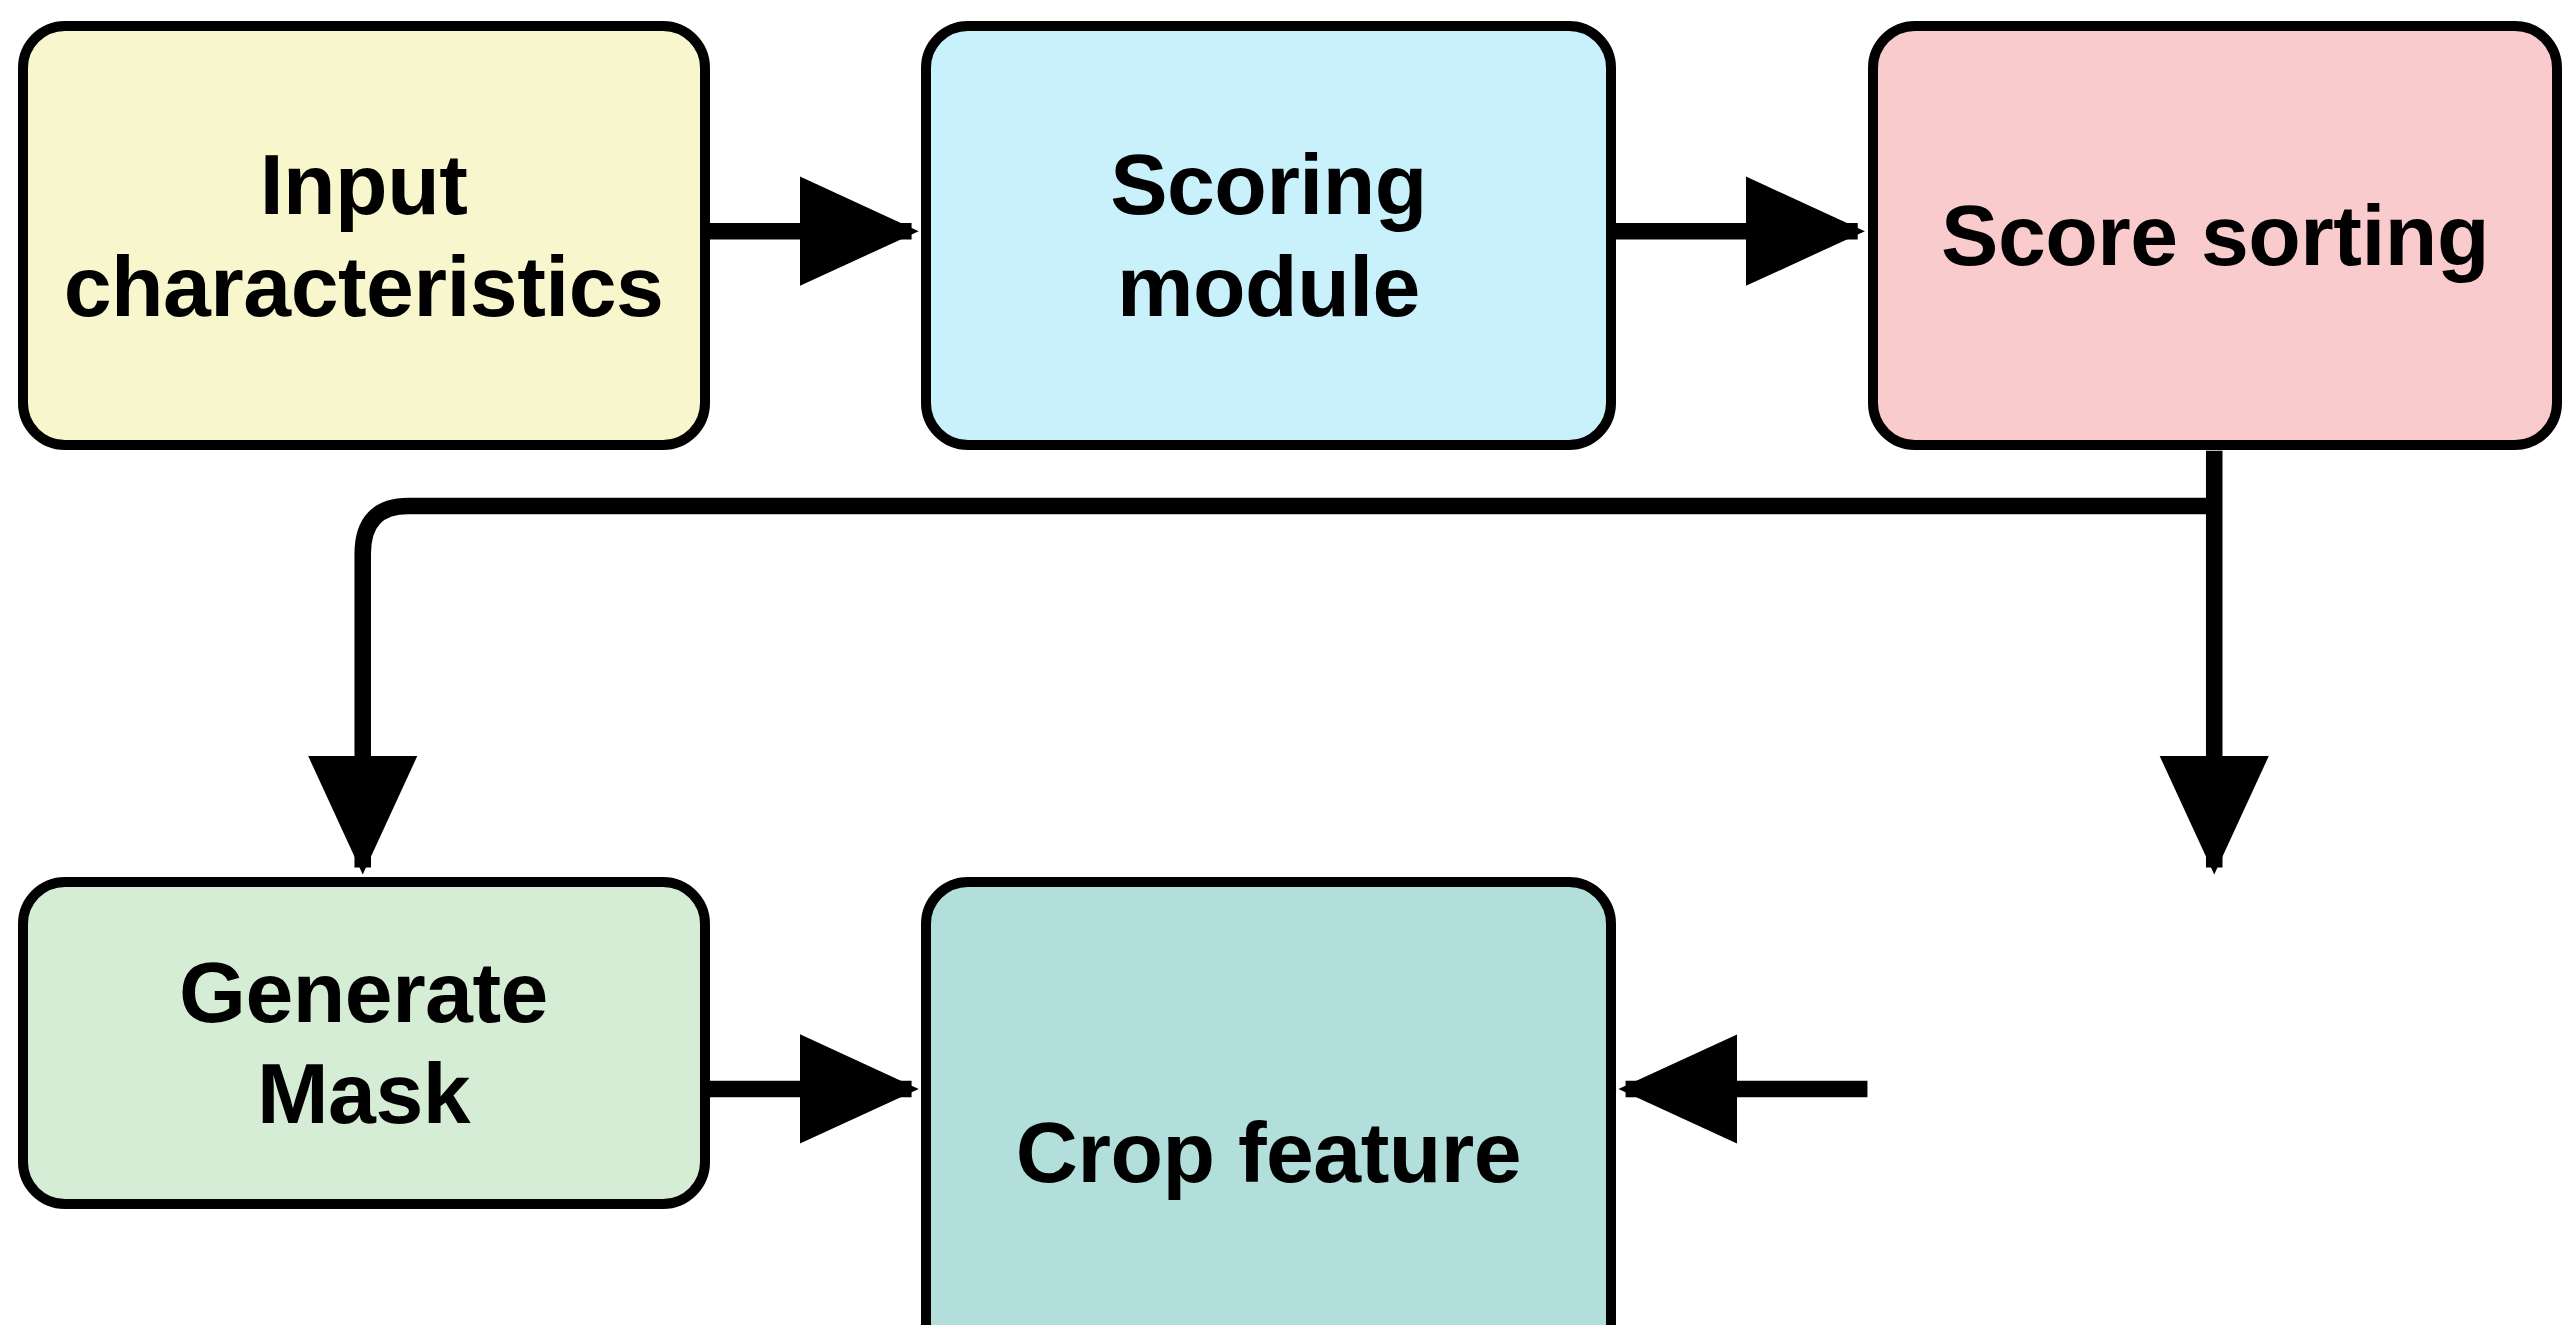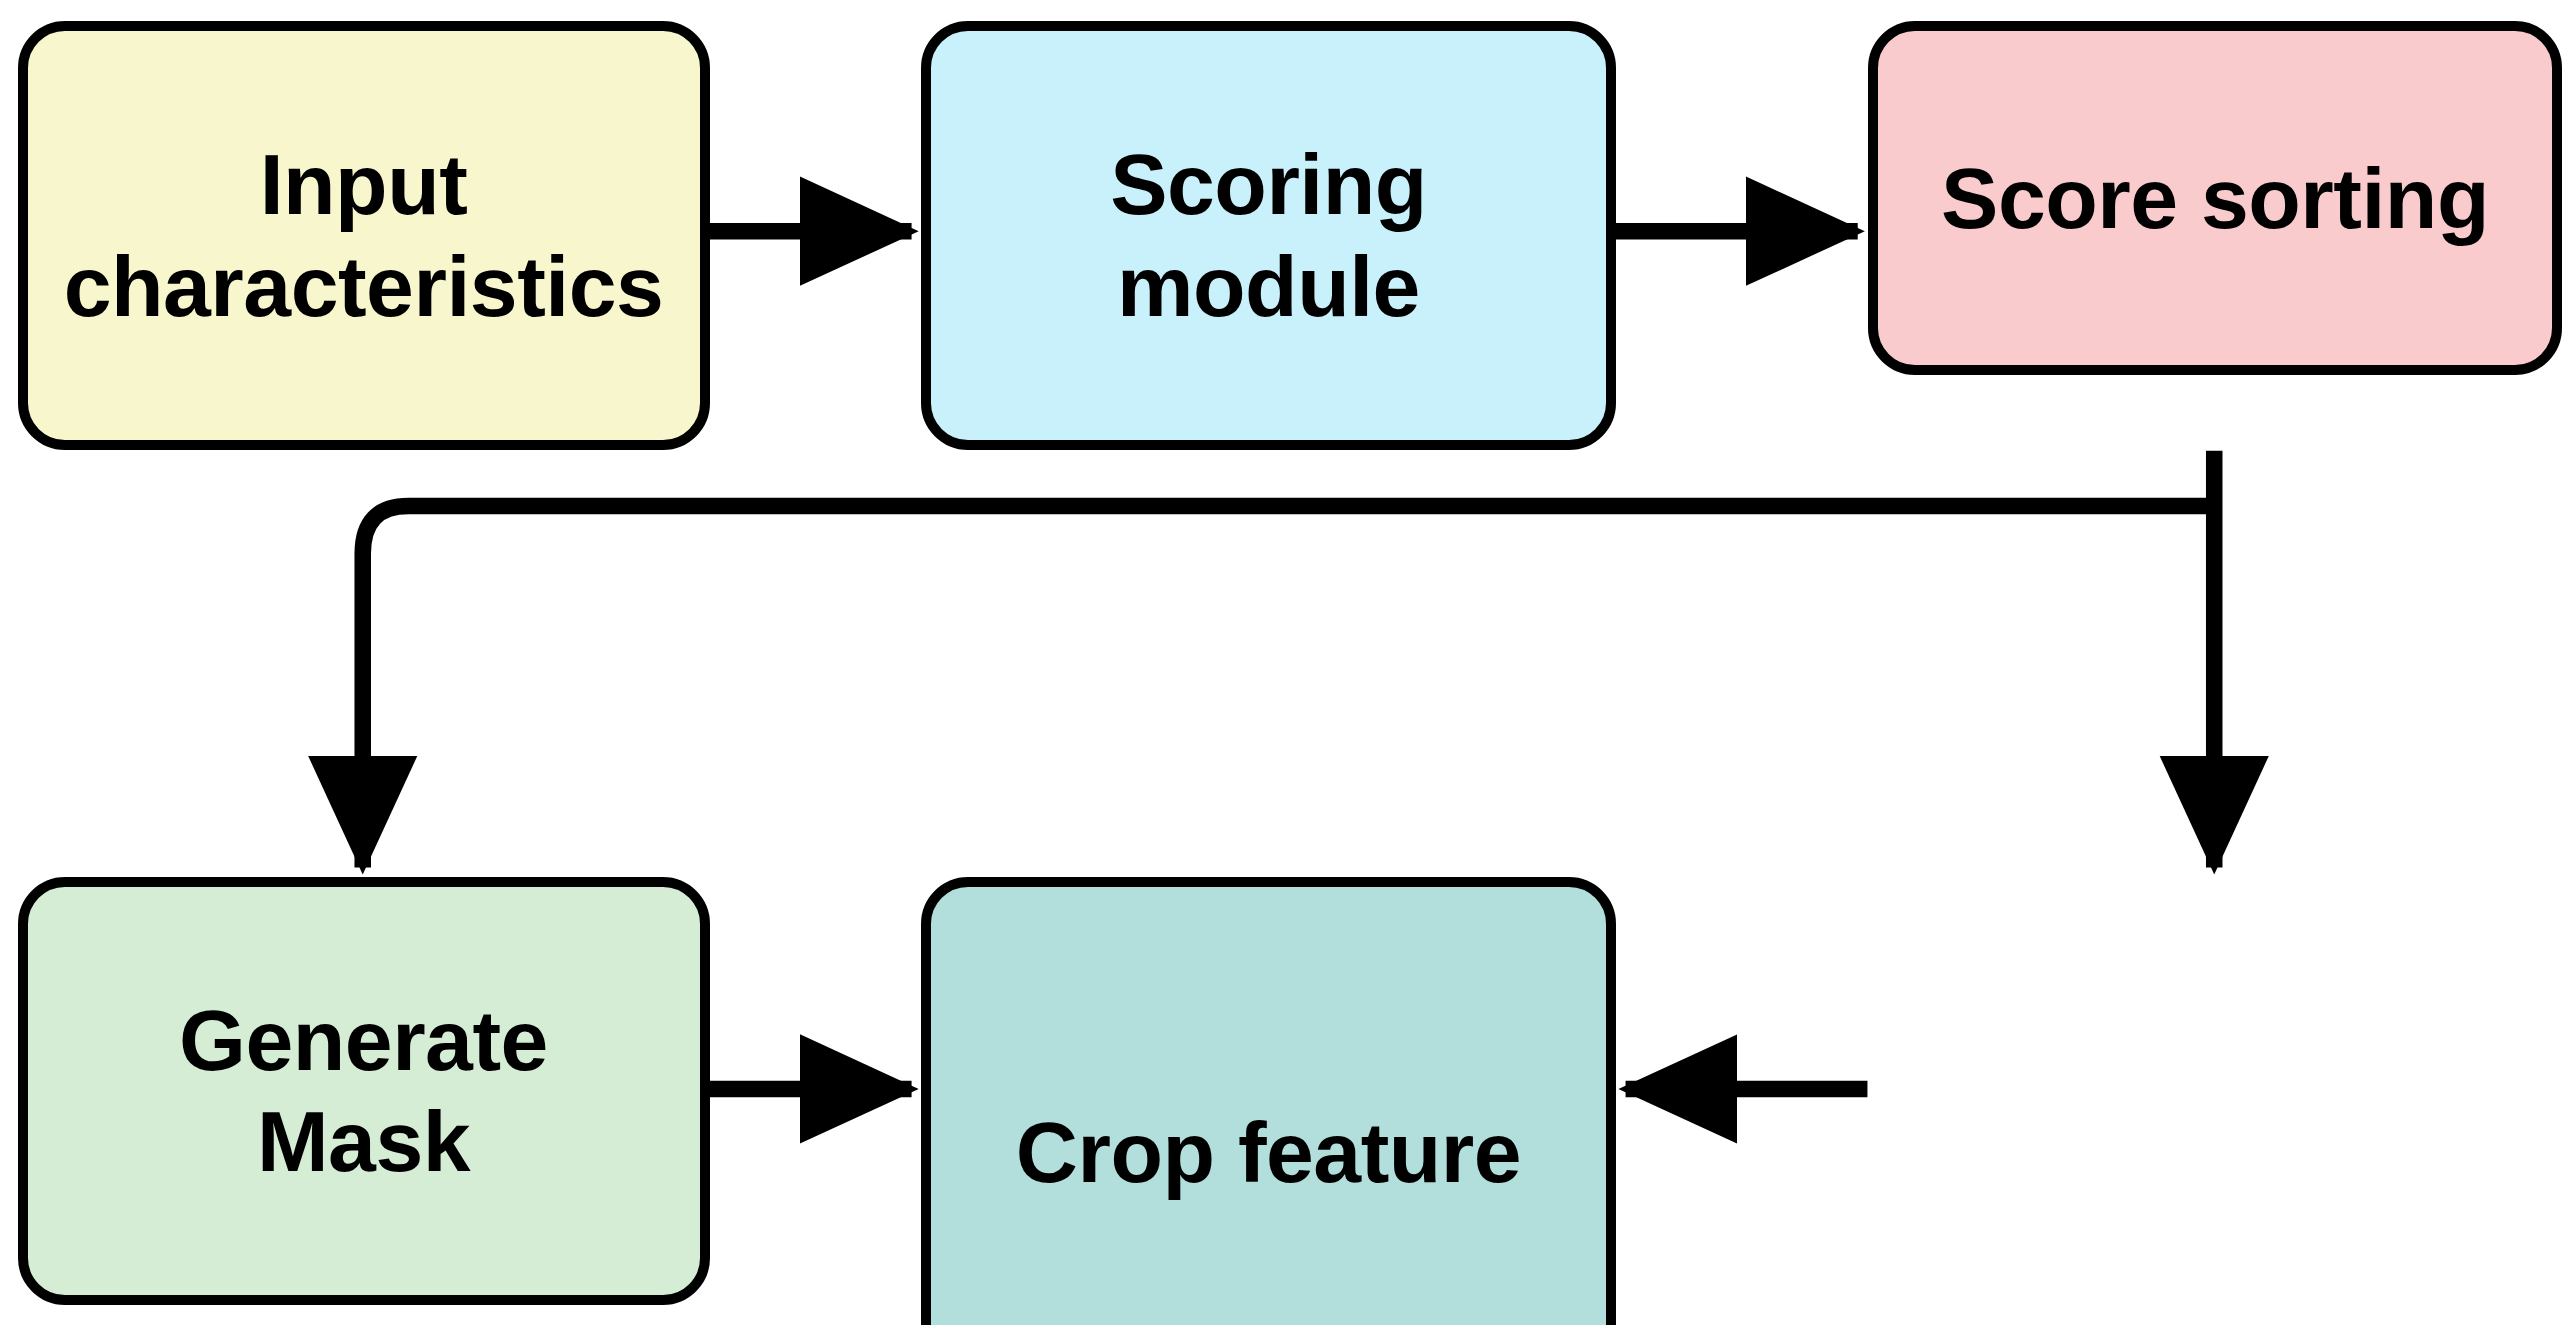--- a/index.html
+++ b/index.html
@@ -88,25 +88,25 @@
   <div class="node" style="left: 17.5px; top: 21.4px; width: 692px; height: 429px; background: rgb(247, 246, 204); border-color: rgb(0, 0, 0); align-items: center;">
     <span class="node-label">Input
 characteristics</span>
   </div>
 
   <div class="node" style="left: 921px; top: 21.4px; width: 695px; height: 429px; background: rgb(201, 241, 251); border-color: rgb(0, 0, 0);">
     <span class="node-label">Scoring
 module</span>
   </div>
 
-  <div class="node" style="left: 1868px; top: 21.4px; width: 694px; height: 354px; background: rgb(249, 203, 204); border-color: rgb(0, 0, 0); text-align: center;">
+  <div class="node" style="left: 1868px; top: 21.4px; width: 694px; height: 429px; background: rgb(249, 203, 204); border-color: rgb(0, 0, 0); text-align: center;">
     <span class="node-label">Score sorting</span>
   </div>
 
-  <div class="node" style="left: 17.5px; top: 877px; width: 692px; height: 428px; background: rgb(212, 237, 212); border-color: rgb(0, 0, 0);">
+  <div class="node" style="left: 17.5px; top: 877px; width: 692px; height: 332px; background: rgb(212, 237, 212); border-color: rgb(0, 0, 0);">
     <span class="node-label">Generate
 Mask</span>
   </div>
 
   <div class="node" style="left: 921px; top: 877px; width: 695px; height: 552px; background: rgb(178, 223, 219); border-color: rgb(0, 0, 0);">
     <span class="node-label">Crop feature</span>
   </div>
 
 
 </div>

